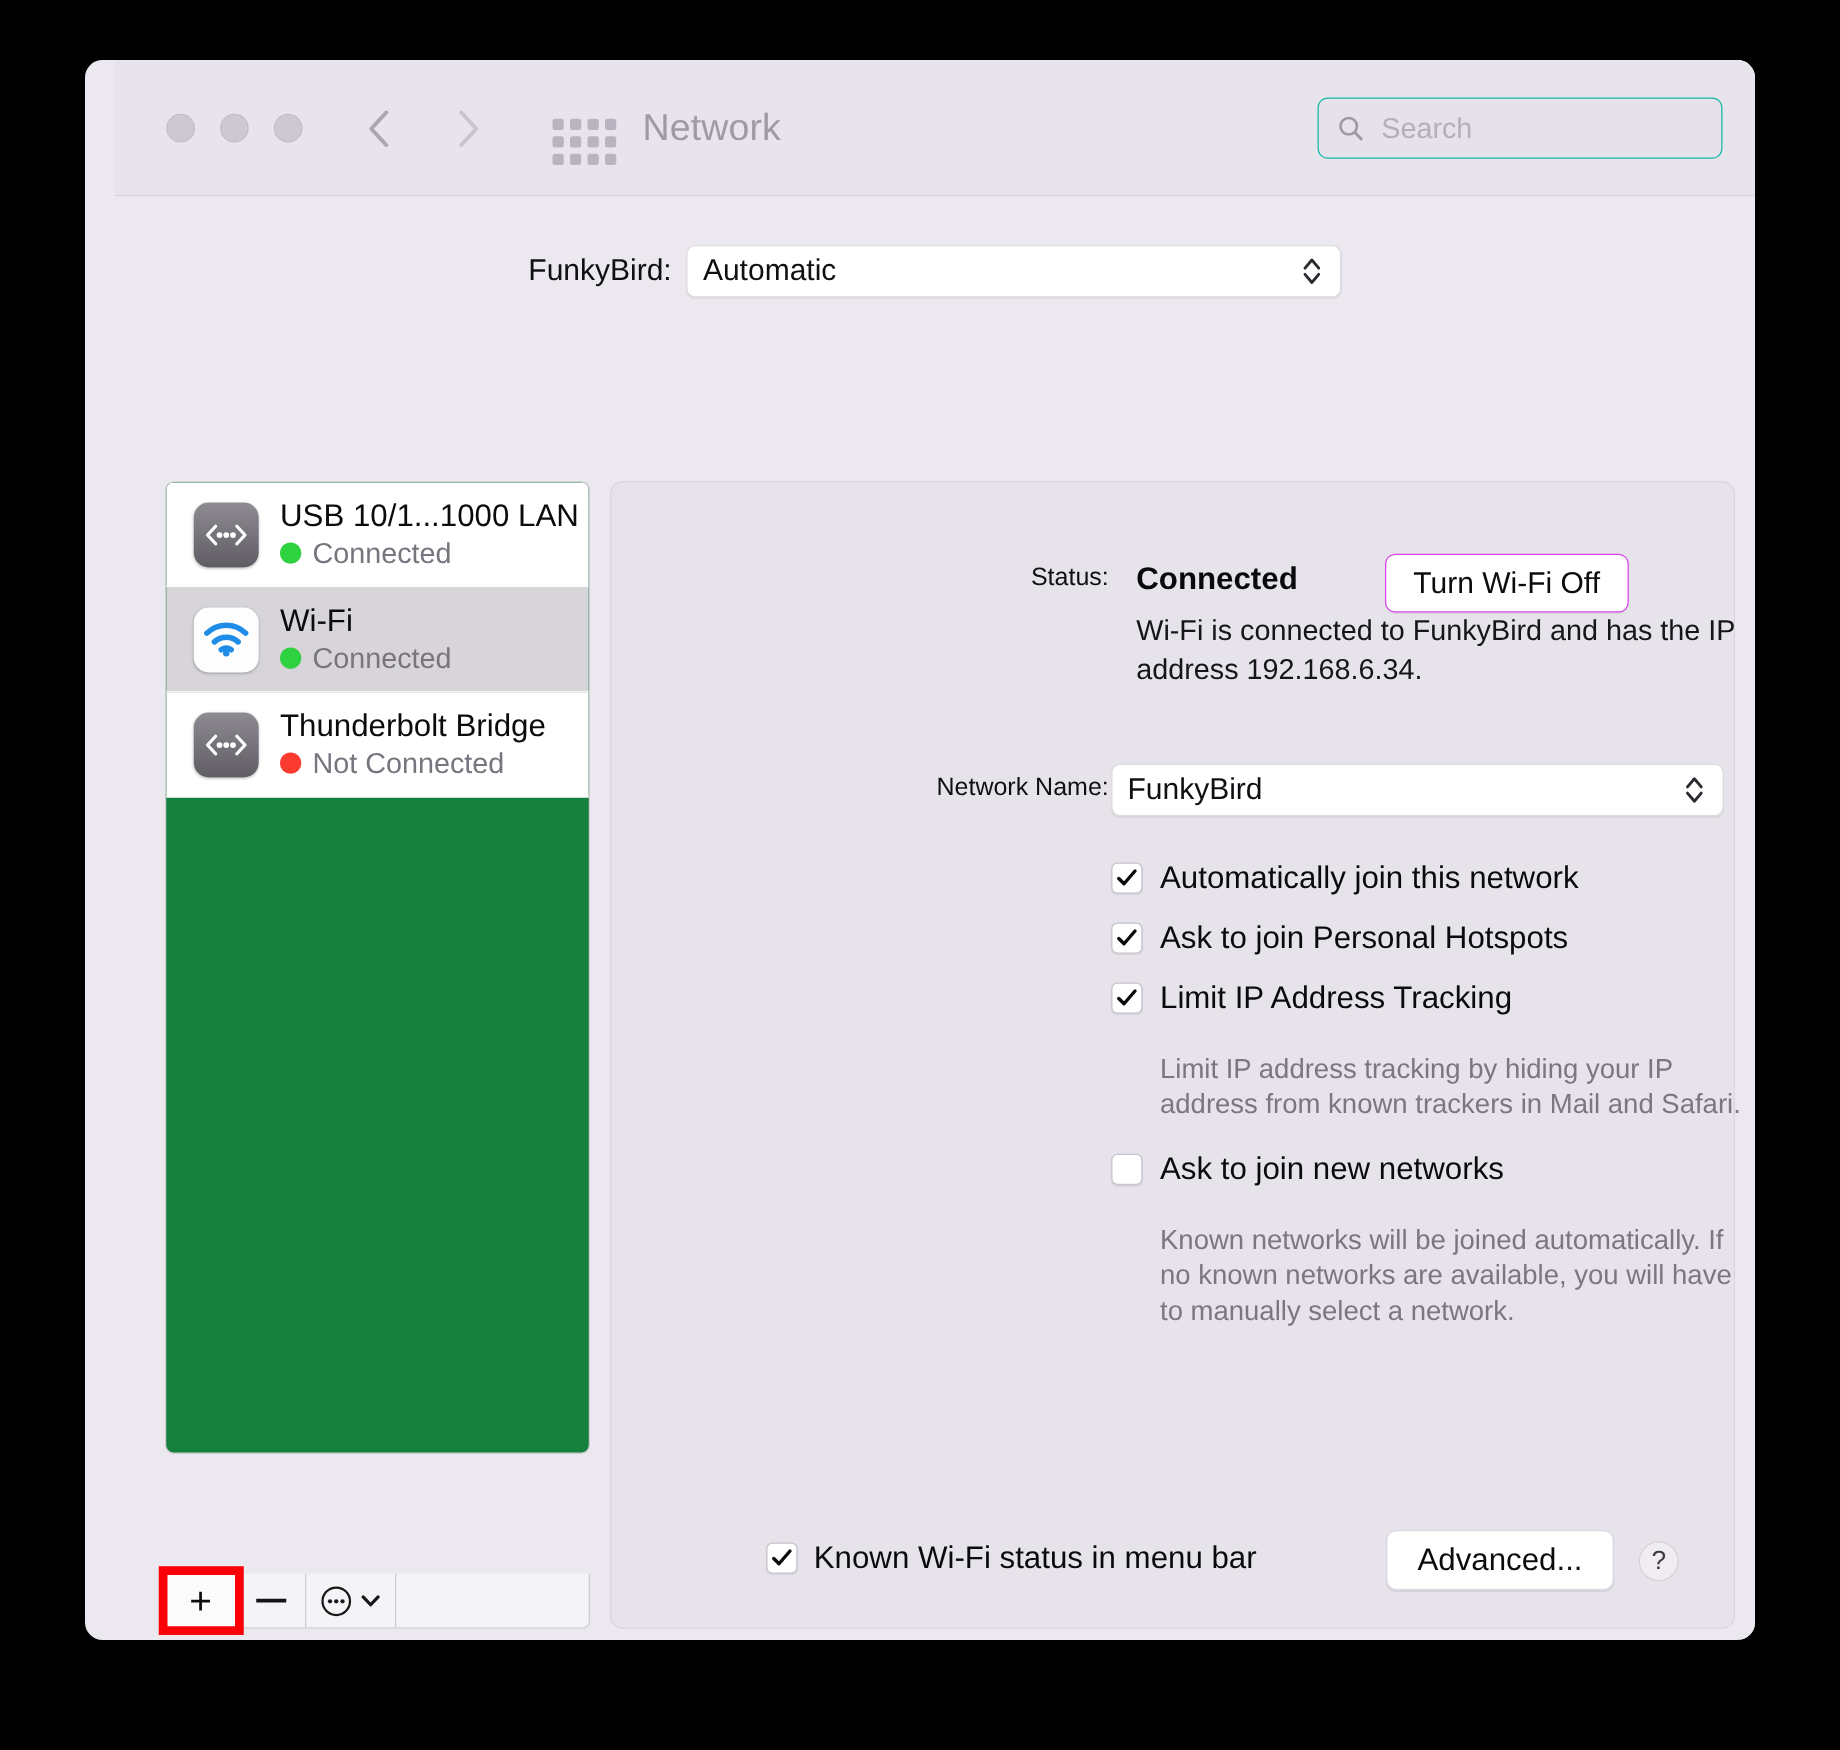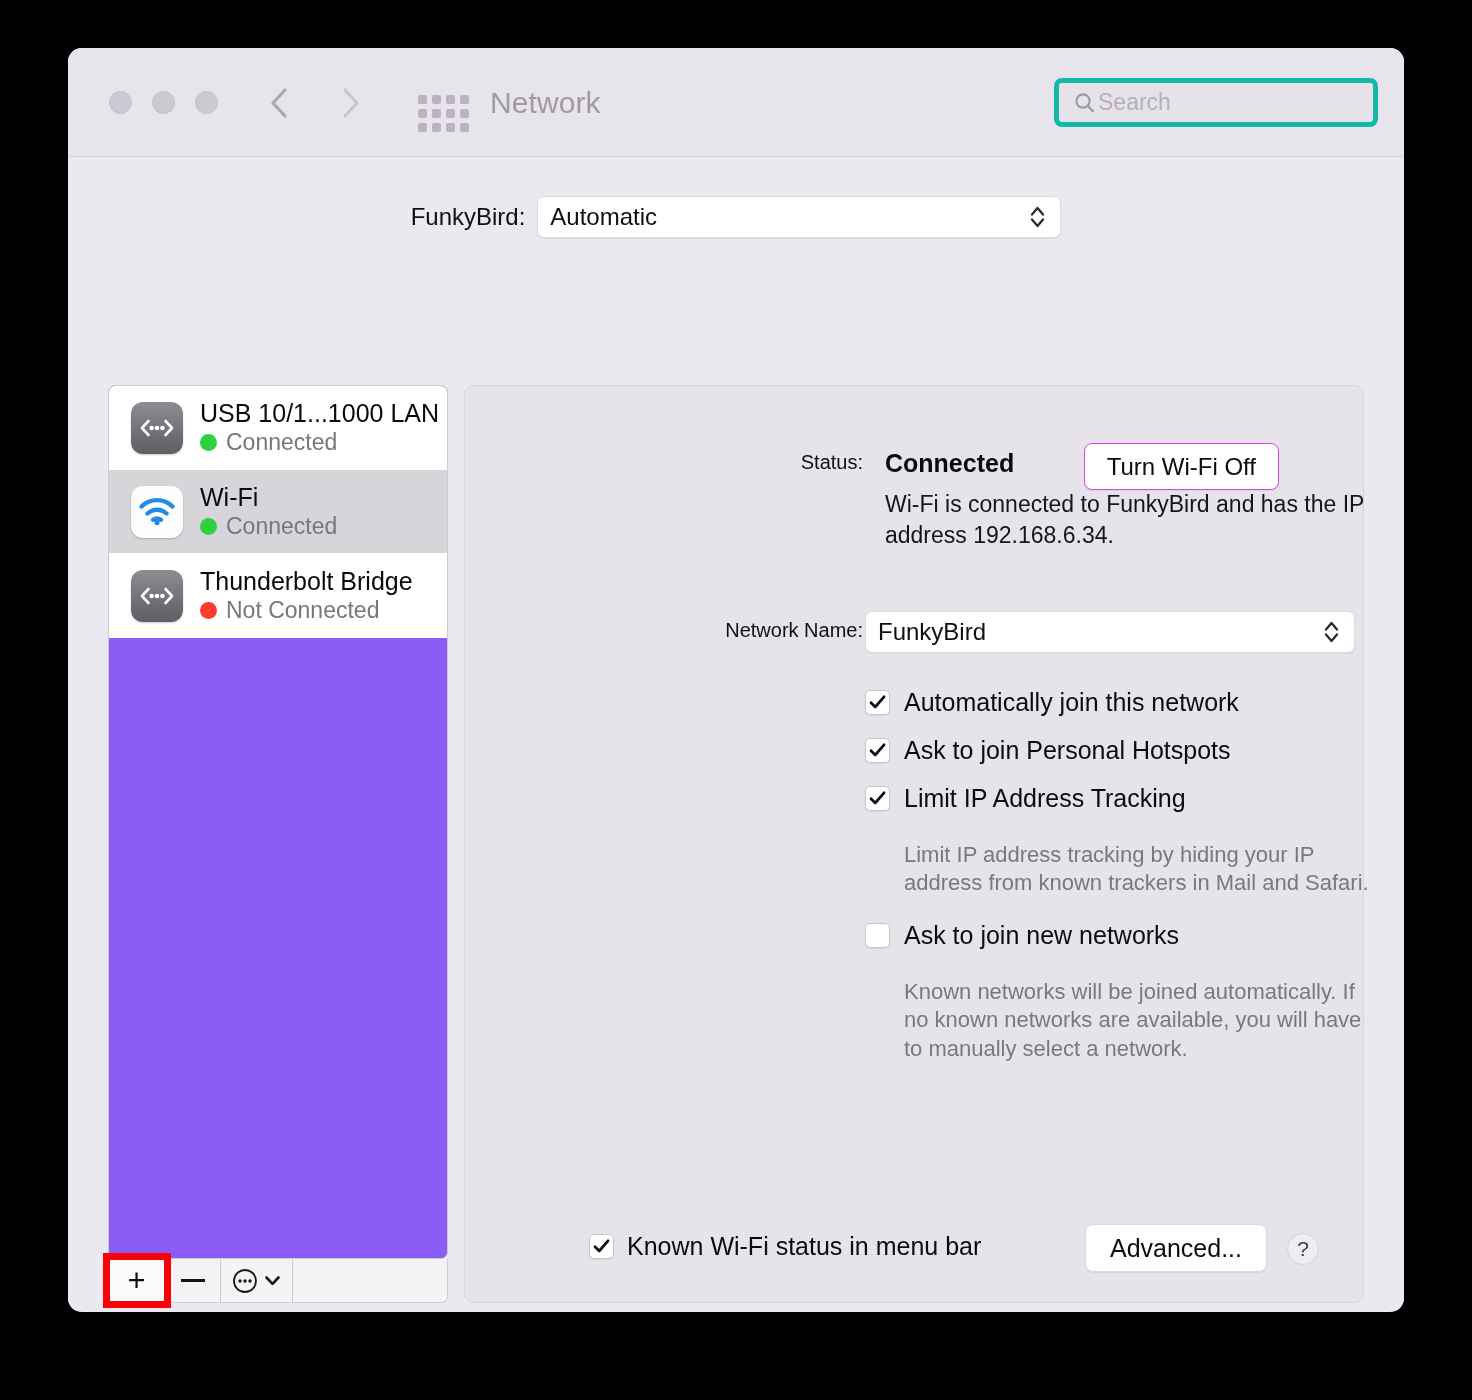--- a/index.html
+++ b/index.html
@@ -15,20 +15,21 @@
   
   #window {
     position: absolute;
     left: 68px;
     top: 48px;
     width: 1336px;
     height: 1264px;
     background: #ece8ef;
     border-radius: 14px;
     overflow: hidden;
+    padding-left: 24px;
   }
 
   
   #titlebar {
     position: relative;
     height: 109px;
     background: #e8e4ec;
     border-bottom: 1px solid #d6d1da;
   }
 
@@ -80,27 +81,27 @@
     color: #9f9aa6;
     letter-spacing: 0.1px;
   }
 
   #search-field {
     position: absolute;
     right: 26px;
     top: 30px;
     width: 324px;
     height: 49px;
-    border: 5px solid #14b8a6;
+    border: 1px solid #14b8a6;
     border-radius: 8px;
     background: #e6e2ea;
     display: flex;
     align-items: center;
     padding: 0 14px;
-    gap: 1px;
+    gap: 12px;
   }
   #search-field .sf-text {
     font-size: 23px;
     color: #b4afba;
   }
 
   
   #body-area {
     position: relative;
     height: 1154px;
@@ -145,22 +146,22 @@
     transform: translateY(-50%);
     display: block;
   }
 
   
   #service-list {
     position: absolute;
     left: 40px;
     top: 228px;
     width: 340px;
-    height: 874px;
-    background: #8b5cf6;
+    height: 778px;
+    background: #15803d;
     border: 1px solid #cfcbd3;
     border-radius: 7px;
     overflow: hidden;
   }
   .service-row {
     height: 84px;
     display: flex;
     align-items: center;
     padding-left: 22px;
     gap: 17px;

